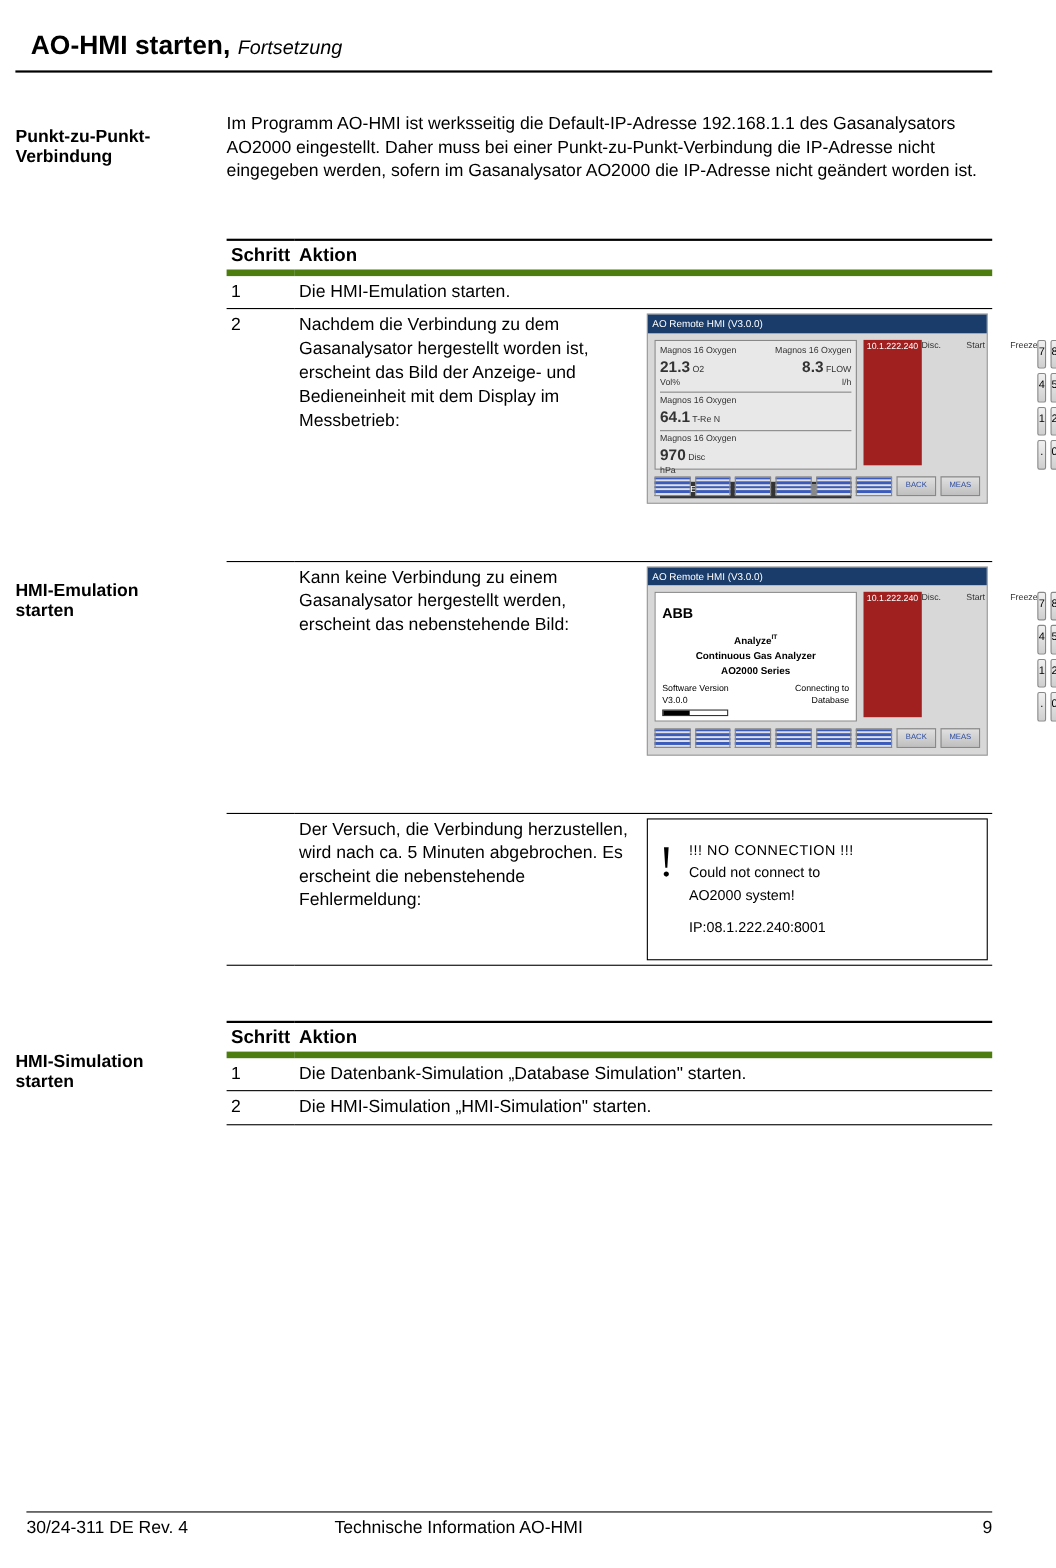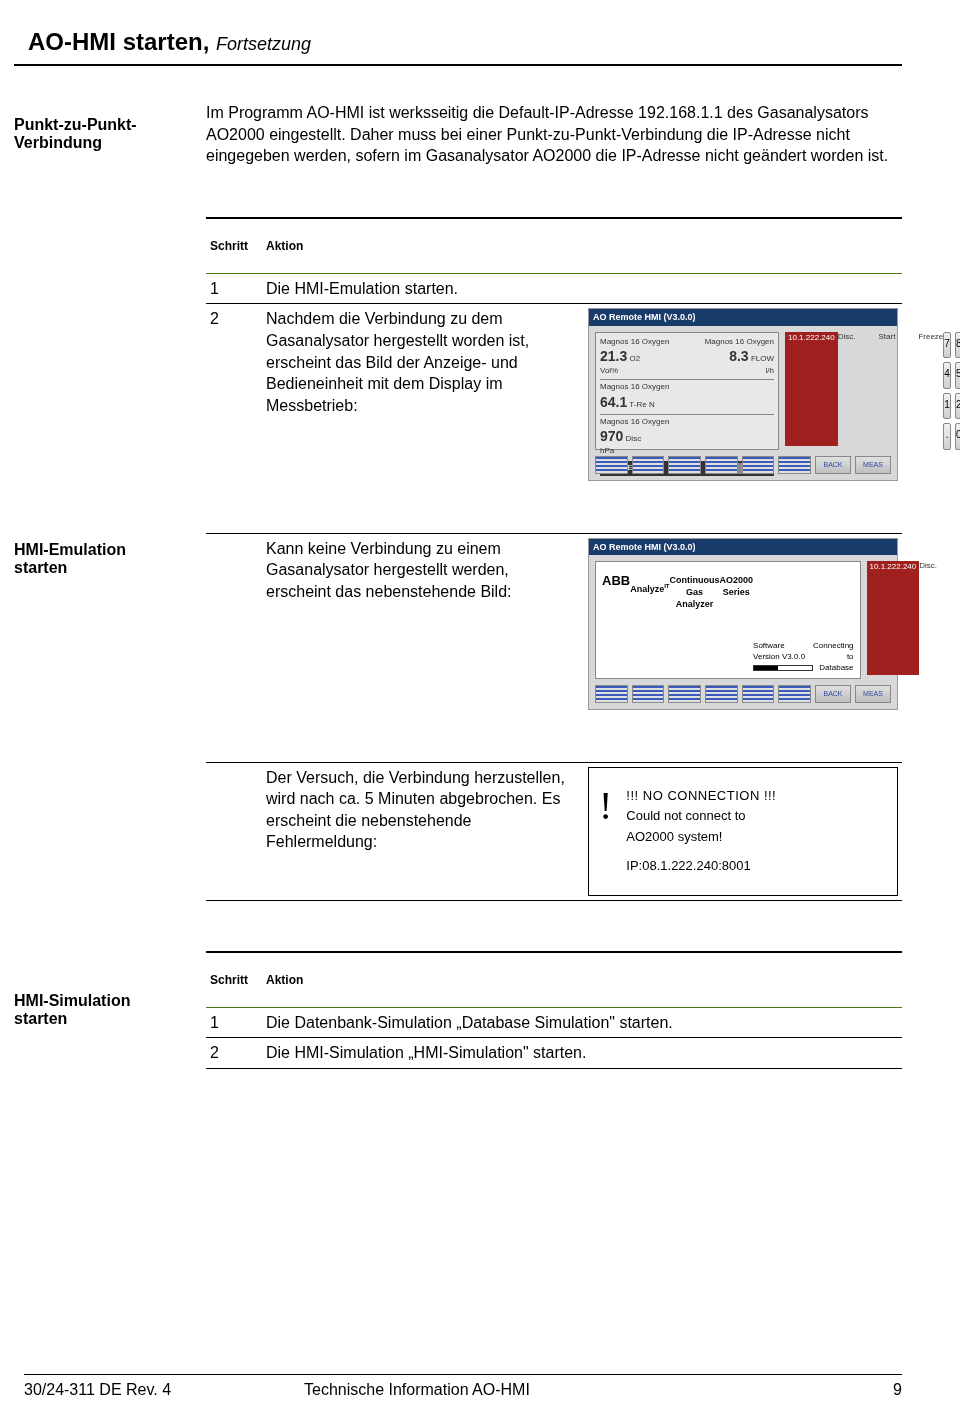--- a/index.html
+++ b/index.html
@@ -41,23 +41,23 @@
   }
   .content p { line-height: 1.35; }
   table.steps {
     width: 100%;
     border-collapse: collapse;
   }
   table.steps th {
     text-align: left;
     font-weight: bold;
     border-top: 2px solid #000;
-    border-bottom: 1px solid #4d7c0f;
-    padding: 20px 4px;
-    font-size: 12px;
+    border-bottom: 6px solid #4d7c0f;
+    padding: 3px 4px;
+    font-size: 17px;
   }
   table.steps th:first-child { width: 56px; }
   table.steps td {
     border-bottom: 1px solid #000;
     padding: 4px 4px 4px 4px;
     vertical-align: top;
     font-size: 16px;
     line-height: 1.35;
   }
   table.steps td:first-child { width: 56px; }
@@ -73,21 +73,21 @@
     border: 1px solid #999;
     background: #d8d8d8;
     font-size: 9px;
   }
   .hmi-win { background: #d8d8d8; }
   .hmi-titlebar {
     background: #1a3c6a;
     color: #fff;
     font-size: 9px;
     padding: 2px 4px;
-    font-weight: bold;
+    font-weight: normal;
   }
   .hmi-top {
     display: flex;
     height: 130px;
   }
   .hmi-display {
     flex: 1;
     background: #e8e8e8;
     margin: 6px;
     border: 1px solid #888;
@@ -163,21 +163,21 @@
   }
   .menubar span:last-child { background: #888; padding: 0 4px; }
   .display2 {
     flex: 1;
     background: #fff;
     margin: 6px;
     border: 1px solid #888;
     padding: 10px 6px 4px 6px;
     font-size: 9px;
     display: flex;
-    flex-direction: row;
+    flex-direction: column;
   }
   .abb-logo { font-weight: bold; font-size: 13px; color: #000; }
   .anatitle { text-align: center; font-weight: bold; margin-top: 10px; }
   .anatitle sup { font-size: 6px; }
   .anasub { text-align: center; font-weight: bold; font-size: 9px; margin-top: 2px; }
   .sw-row { display:flex; justify-content:space-between; font-size: 8px; margin-top: auto; }
   .loading { width: 60px; height: 6px; border: 1px solid #333; margin-top: 2px; }
   .loading .bar { width: 24px; height: 100%; background: #000; }
   .errorbox {
     width: 310px;

